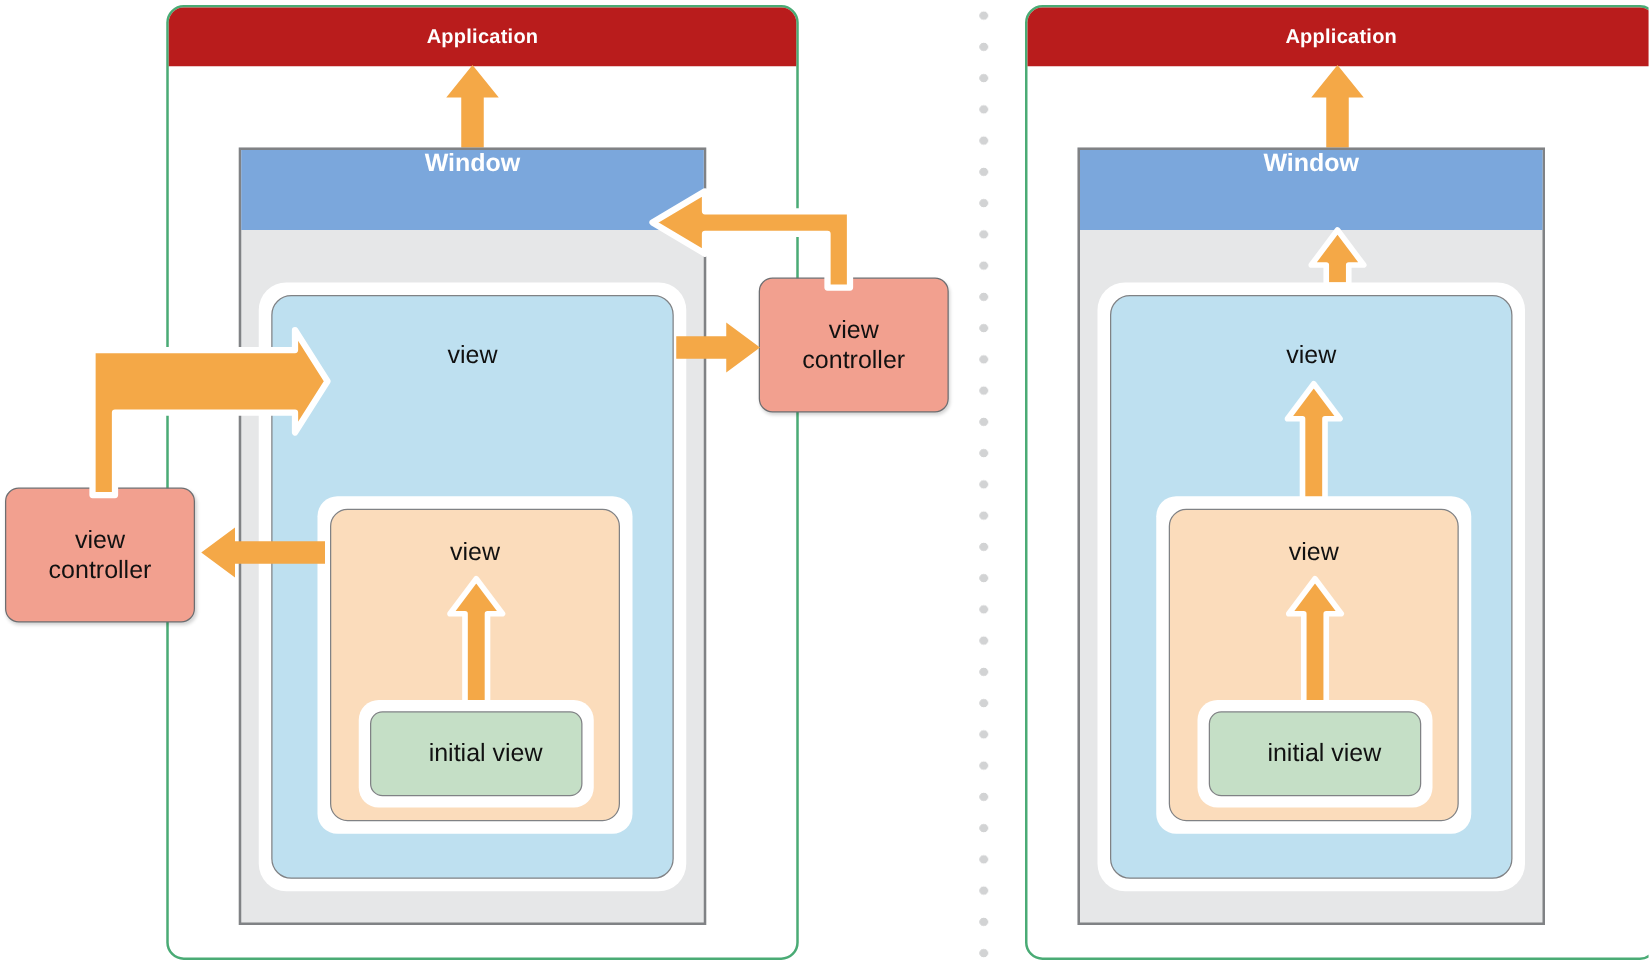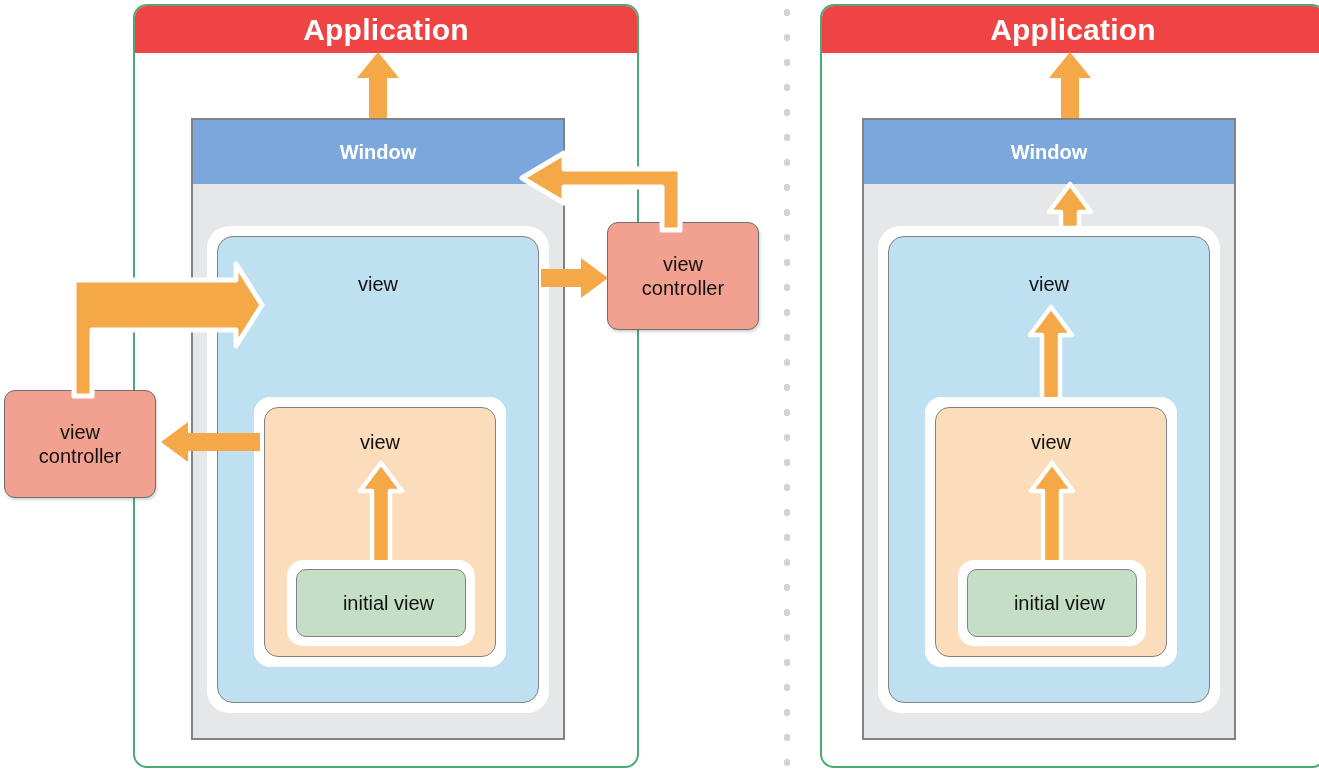--- a/index.html
+++ b/index.html
@@ -21,46 +21,46 @@
 
   
   .app-outline {
     border: 2px solid #4aab75;
     border-radius: 14px;
     box-sizing: border-box;
     background: transparent;
   }
   .app-header {
     box-sizing: border-box;
-    background: #ef4444;
+    background: #b91c1c;
     border-top-left-radius: 12px;
     border-top-right-radius: 12px;
     color: #ffffff;
     font-weight: bold;
-    font-size: 30px;
+    font-size: 16px;
     display: flex;
     align-items: center;
     justify-content: center;
     letter-spacing: 0.2px;
   }
 
   
   .window-box {
     box-sizing: border-box;
     background: #e6e7e8;
     border: 2px solid #808285;
   }
   .window-header {
     box-sizing: border-box;
     background: #7ba7dc;
     color: #ffffff;
     font-weight: bold;
     font-size: 20px;
     display: flex;
-    align-items: center;
+    align-items: flex-start;
     justify-content: center;
   }
 
   
   .view-ring {
     box-sizing: border-box;
     background: #ffffff;
     border-radius: 22px;
   }
   .view-blue {

